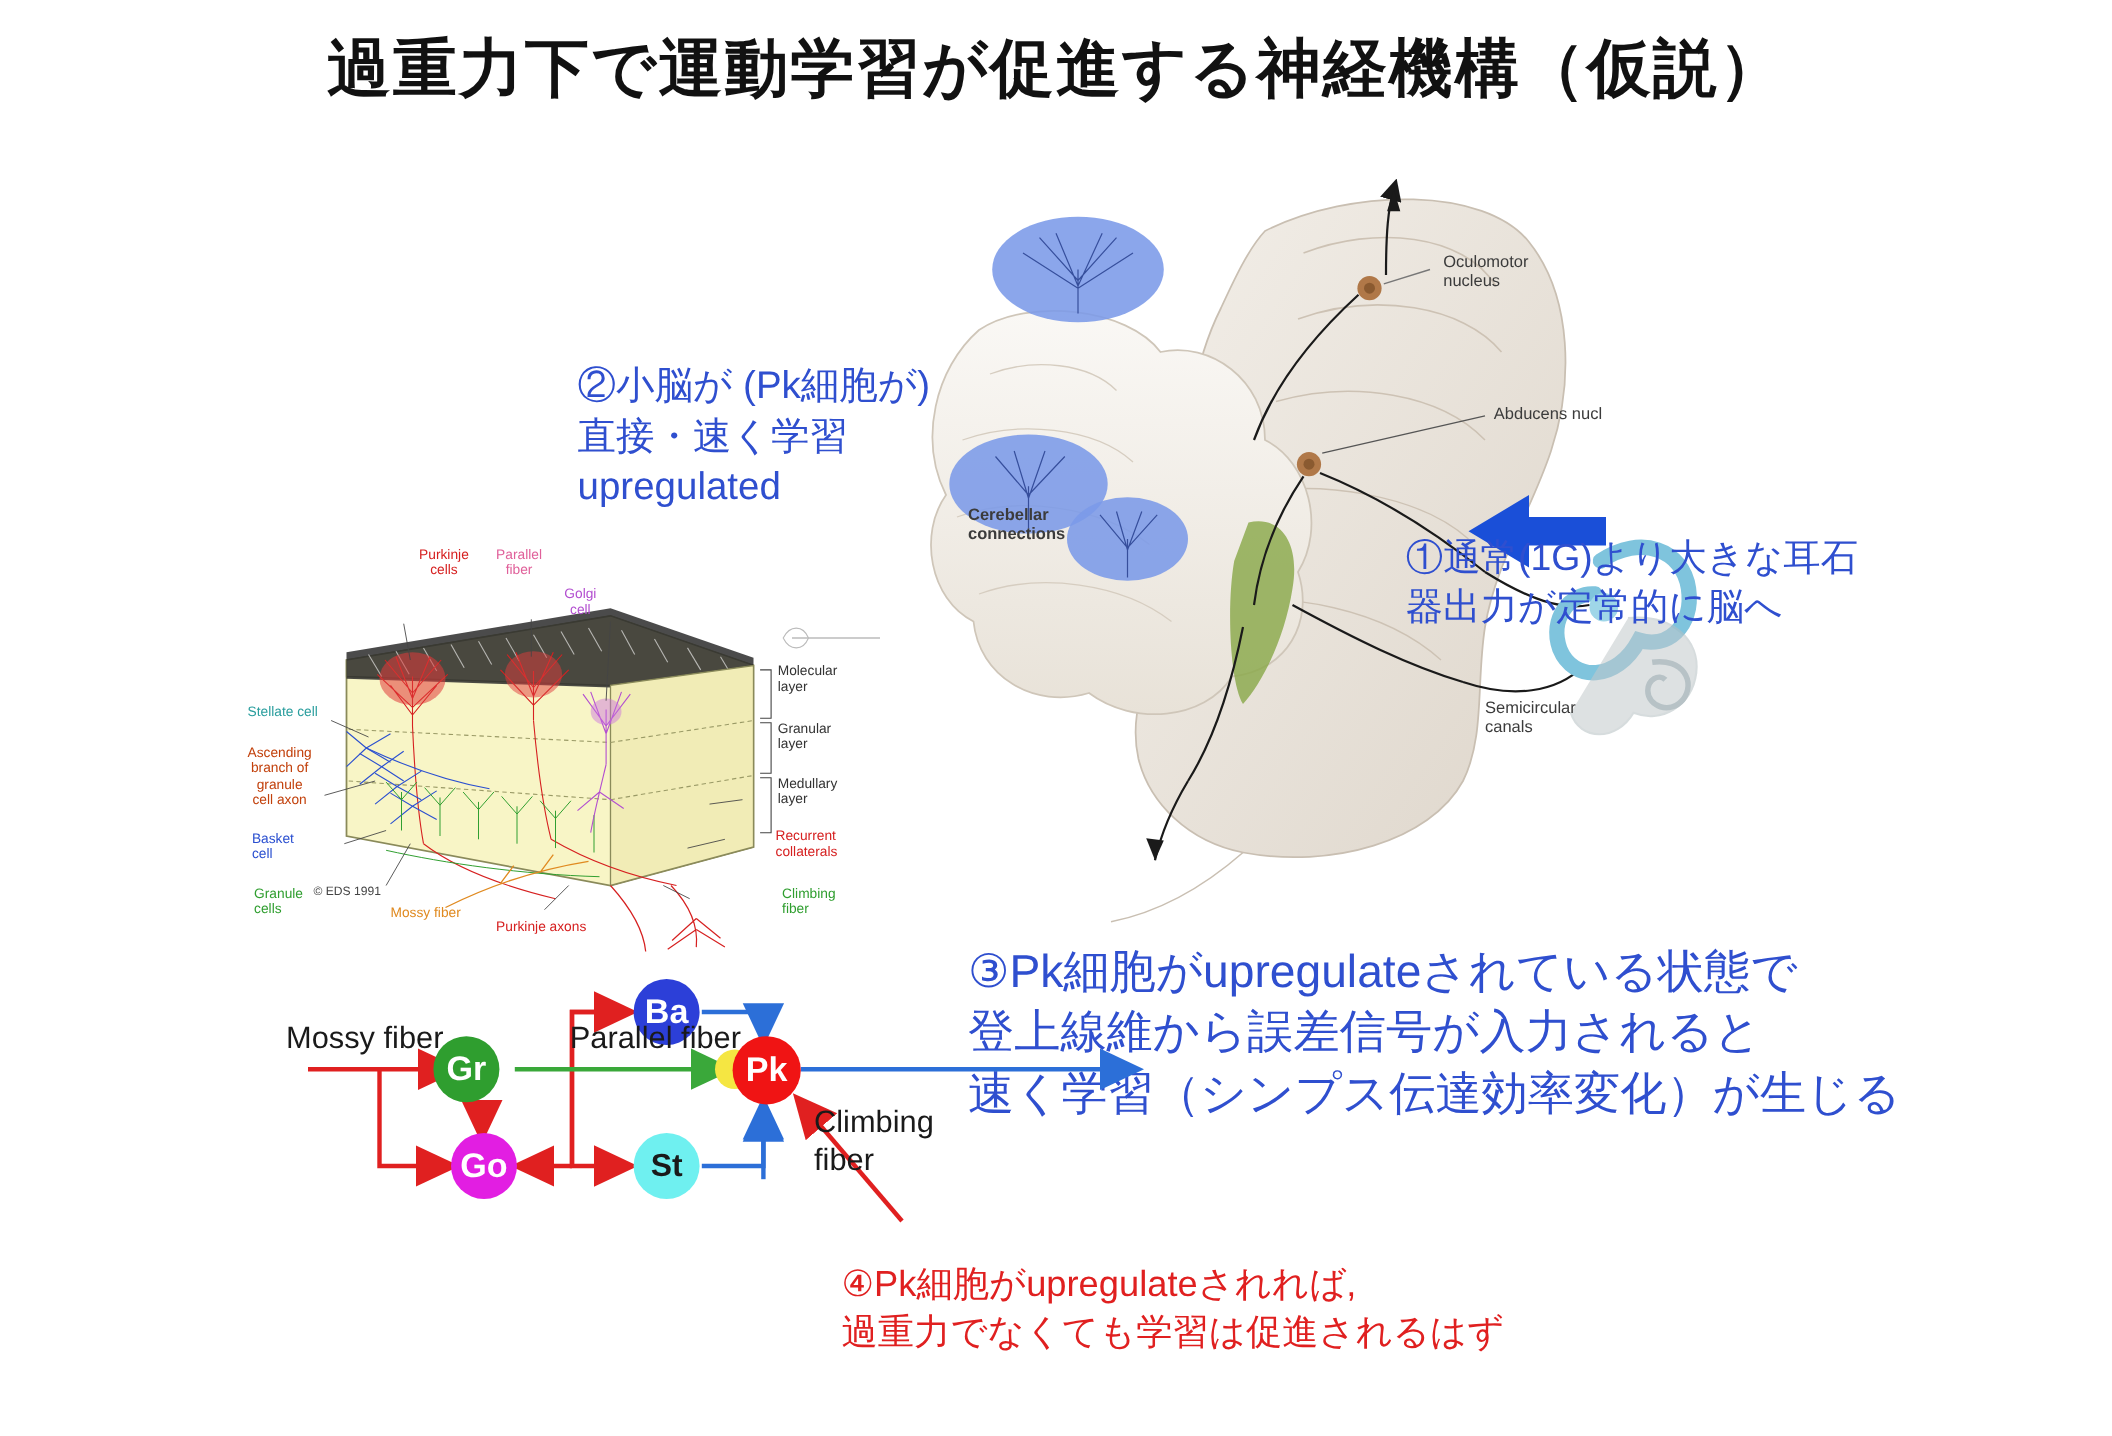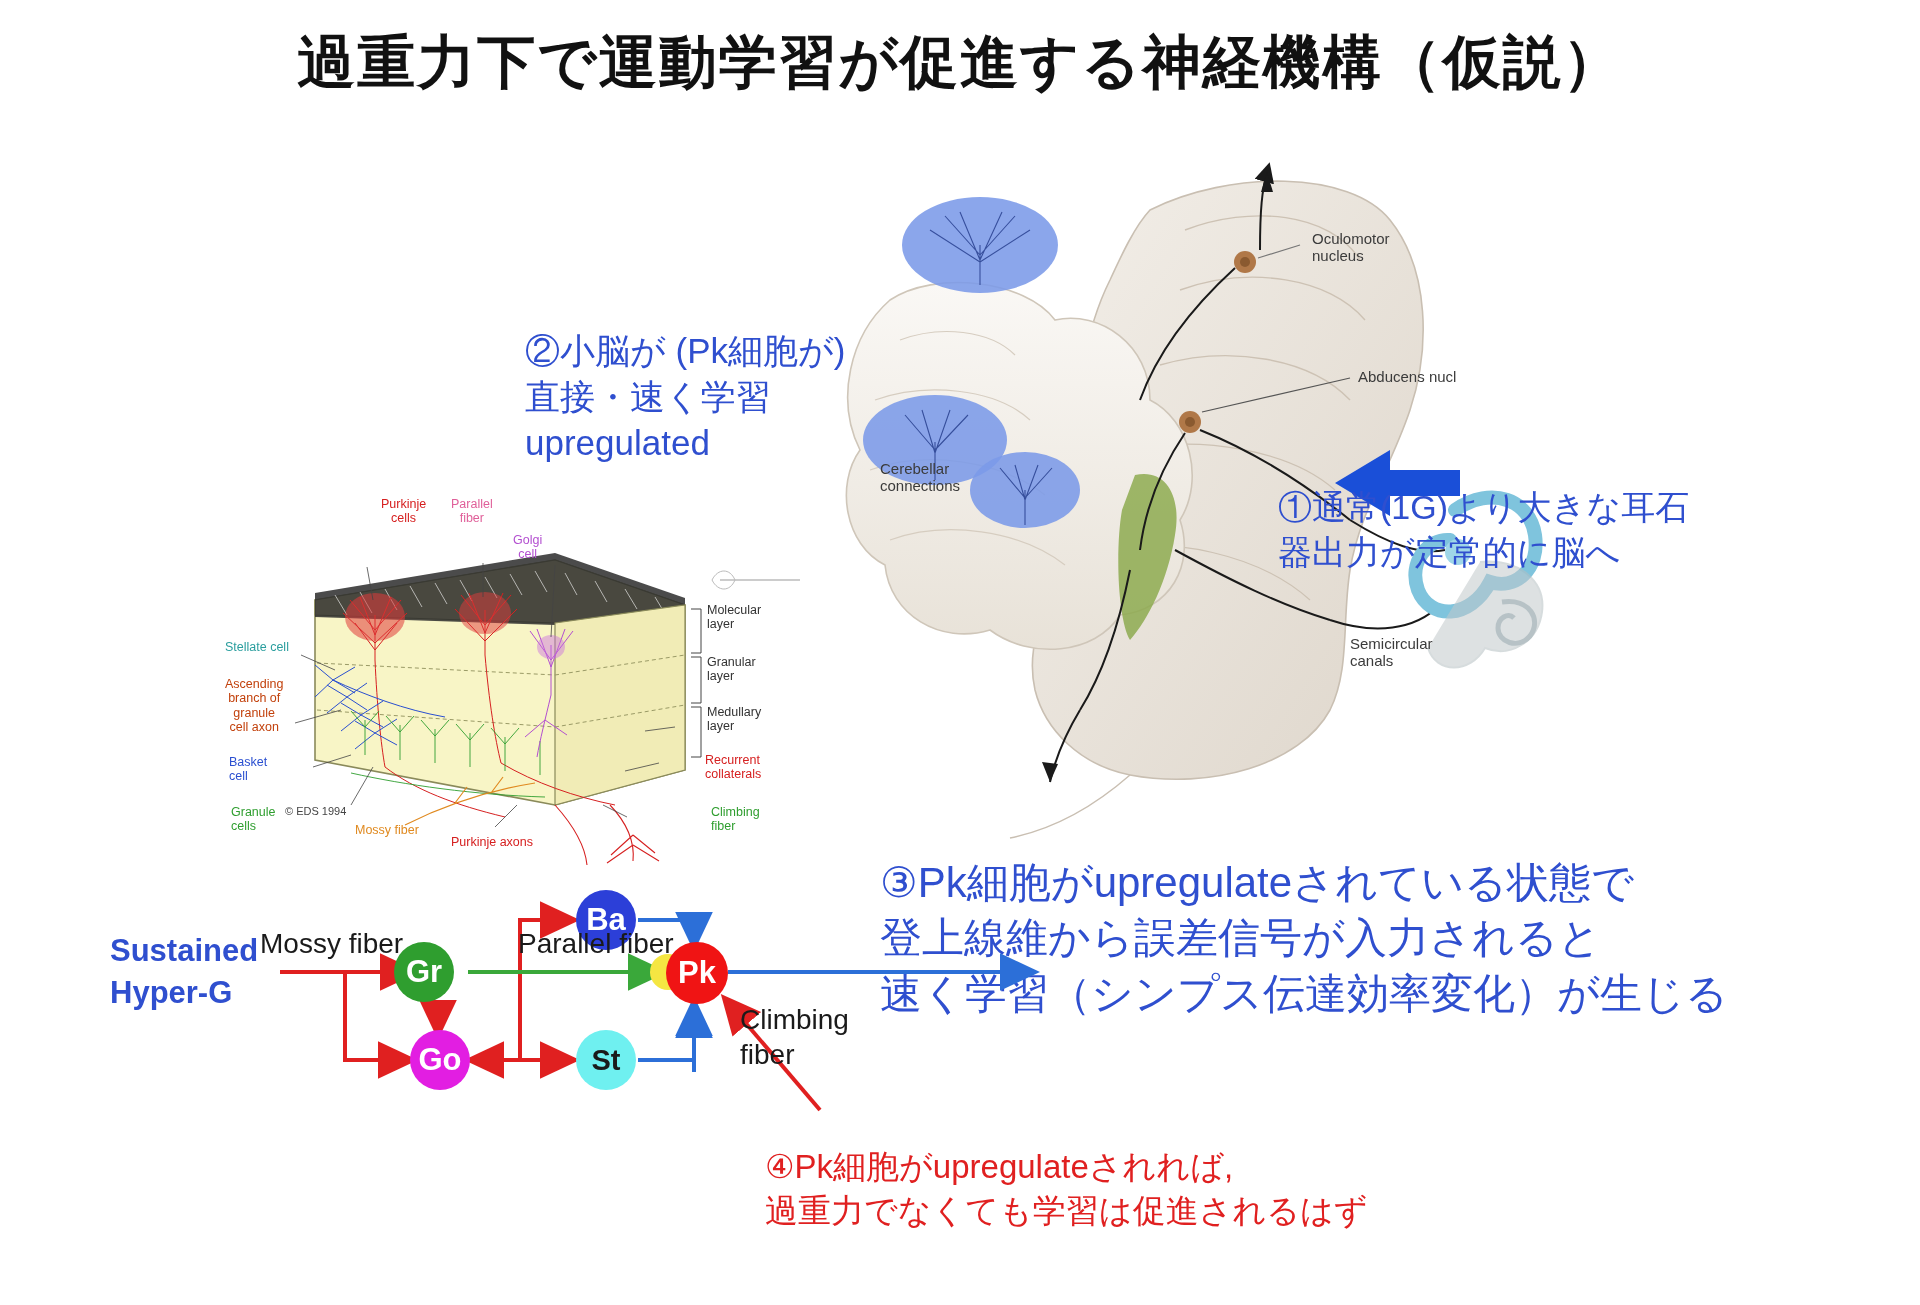--- a/index.html
+++ b/index.html
@@ -146,21 +146,21 @@
       </g>
 
       <line x1="428" y1="108" x2="470" y2="95" stroke="#777" stroke-width="1.2"></line>
       <line x1="372" y1="262" x2="520" y2="228" stroke="#555" stroke-width="1.2"></line>
       <line x1="120" y1="318" x2="120" y2="318" stroke="#555" stroke-width="1"></line>
     </svg>
 
     <div class="brain-label" style="left:482px;top:80px;white-space:pre-line;">Oculomotor
 nucleus</div>
     <div class="brain-label" style="left:528px;top:218px;">Abducens nucl</div>
-    <div class="brain-label" style="left:50px;top:310px;white-space:pre-line;">Cerebellar
+    <div class="brain-label" style="left:50px;top:310px;white-space:pre-line;font-weight:bold;">Cerebellar
 connections</div>
     <div class="brain-label" style="left:520px;top:485px;white-space:pre-line;">Semicircular
 canals</div>
   </div>
 
   <div class="cortex-wrap">
     <svg width="510" height="365" viewBox="0 0 510 365">
 
       <polygon points="60,95 300,55 430,100 430,265 300,300 60,255" fill="#f8f5c6" stroke="#8a8a5a" stroke-width="1.6"></polygon>
       <polygon points="60,95 300,55 430,100 300,118 60,110" fill="#efe9b0" stroke="#8a8a5a" stroke-width="1.2"></polygon>
@@ -278,21 +278,21 @@
     <div class="cx-label" style="left:452px;top:150px;color:#333;white-space:pre-line;">Granular
 layer</div>
     <div class="cx-label" style="left:452px;top:200px;color:#333;white-space:pre-line;">Medullary
 layer</div>
     <div class="cx-label" style="left:450px;top:248px;color:#d62020;white-space:pre-line;">Recurrent
 collaterals</div>
     <div class="cx-label" style="left:456px;top:300px;color:#2f9e2f;white-space:pre-line;">Climbing
 fiber</div>
     <div class="cx-label" style="left:100px;top:318px;color:#e08a20;">Mossy fiber</div>
     <div class="cx-label" style="left:196px;top:330px;color:#d62020;">Purkinje axons</div>
-    <div class="cx-label" style="left:30px;top:300px;color:#444;font-size:11px;">© EDS 1994</div>
+    <div class="cx-label" style="left:30px;top:300px;color:#444;font-size:11px;">© EDS 1991</div>
   </div>
 
   <div class="ann ann-blue" id="ann2">②小脳が (Pk細胞が)
 直接・速く学習
 upregulated</div>
   <div class="ann ann-blue" id="ann1">①通常(1G)より大きな耳石
 器出力が定常的に脳へ</div>
   <div class="ann ann-blue" id="ann3">③Pk細胞がupregulateされている状態で
 登上線維から誤差信号が入力されると
 速く学習（シンプス伝達効率変化）が生じる</div>
@@ -355,21 +355,19 @@
       <span>Ba</span>
     </div>
     <div class="node small" style="left:456px;top:170px;width:60px;height:60px;background:#6ff0f0;color:#1a1a1a;">
       <span>St</span>
     </div>
     <div class="node" style="left:546px;top:82px;width:62px;height:62px;background:#f01414;">
       <span>Pk</span>
     </div>
 
     
-    <div class="clabel blue" style="left:-10px;top:70px;white-space:pre-line;">Sustained
-Hyper-G</div>
     <div class="clabel" style="left:140px;top:68px;">Mossy fiber</div>
     <div class="clabel" style="left:398px;top:68px;">Parallel fiber</div>
     <div class="clabel" style="left:620px;top:142px;white-space:pre-line;line-height:1.25;">Climbing
 fiber</div>
   </div>
 
 </div>
 
 </body></html>

